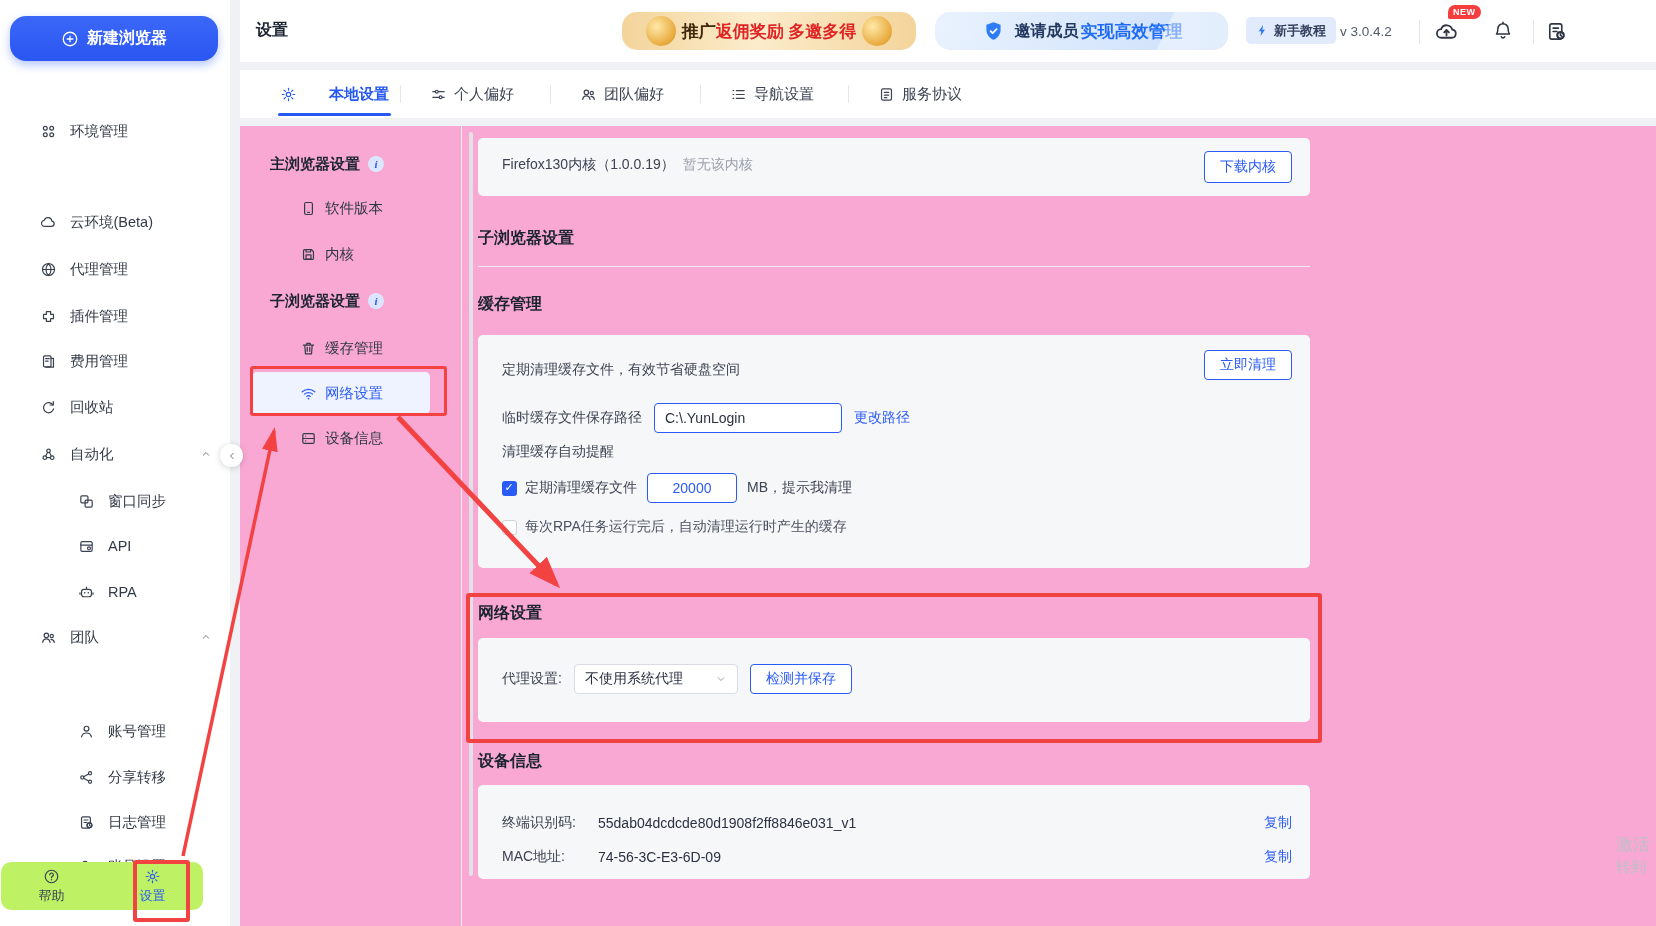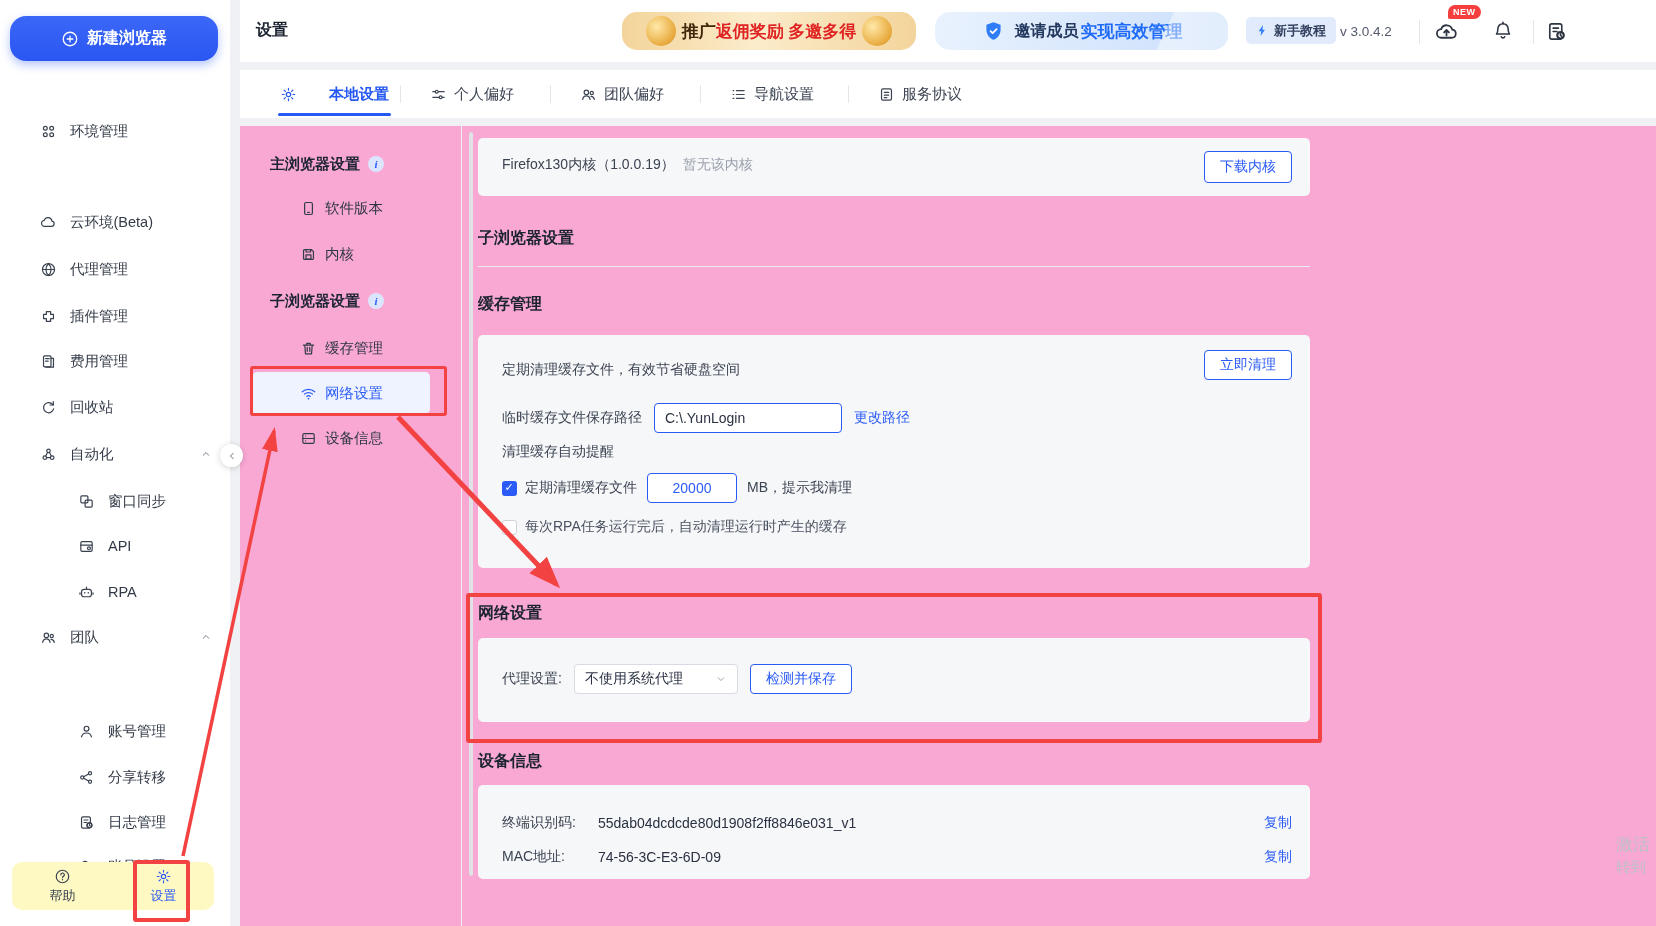--- a/index.html
+++ b/index.html
@@ -14,21 +14,21 @@
     border-radius:16px; display:flex; align-items:center; justify-content:center; gap:8px; cursor:pointer;
     font-family:inherit; box-shadow:0 4px 10px rgba(43,91,246,.35); }
   .side-nav { position:absolute; left:0; top:0; width:100%; height:100%;margin-top:29px; }
   .srow { position:absolute; left:0; width:100%; height:40px; display:flex; align-items:center;
     color:#333a47; font-size:14.5px; cursor:pointer; }
   .srow .ic { position:absolute; left:40px; width:17px; height:17px; color:#3a4250; }
   .srow.lv2 .ic { left:78px; }
   .srow .lbl { position:absolute; left:70px; }
   .srow.lv2 .lbl { left:108px; }
   .srow .chev { position:absolute; right:18px; width:12px; height:12px; color:#5a6170; }
-  .side-footer { position:absolute; left:12px; top:862px; width:202px; height:48px; background:#fef9c3;
+  .side-footer { position:absolute; left:1px; top:862px; width:202px; height:48px; background:#bef264;
     border-radius:10px; display:flex;font-family:Liberation Mono, monospace; }
   .foot-item { flex:1; display:flex; flex-direction:column; align-items:center; justify-content:center;
     gap:2px; font-size:13px; color:#3a4253; cursor:pointer; }
   .foot-item .ic { width:17px; height:17px; }
   .foot-item.active { color:#2b5bf6; }
   .collapse-handle { position:absolute; left:220px; top:444px; width:23px; height:23px; background:#fff;
     border-radius:50%; box-shadow:0 1px 6px rgba(0,0,0,.18); display:flex; align-items:center;
     justify-content:center; z-index:5; cursor:pointer; }
   .collapse-handle .ic { width:12px; height:12px; color:#555c6b; }
 

